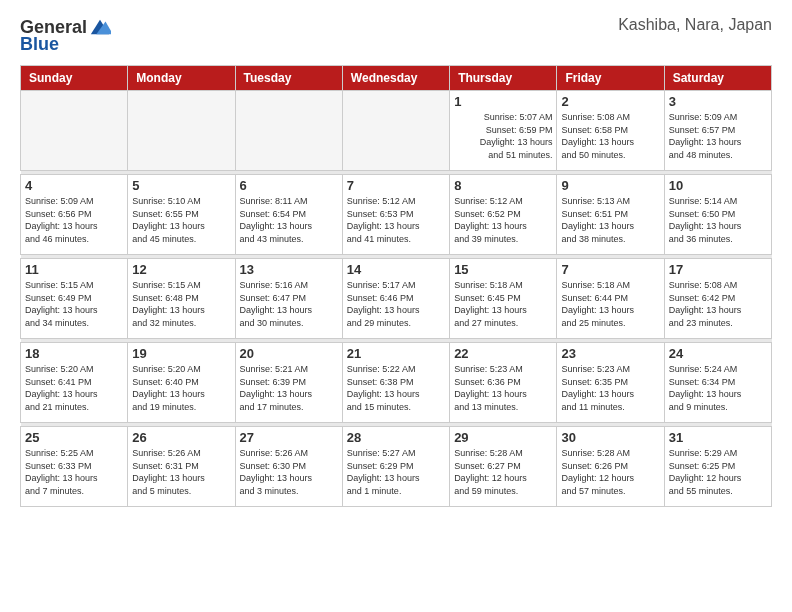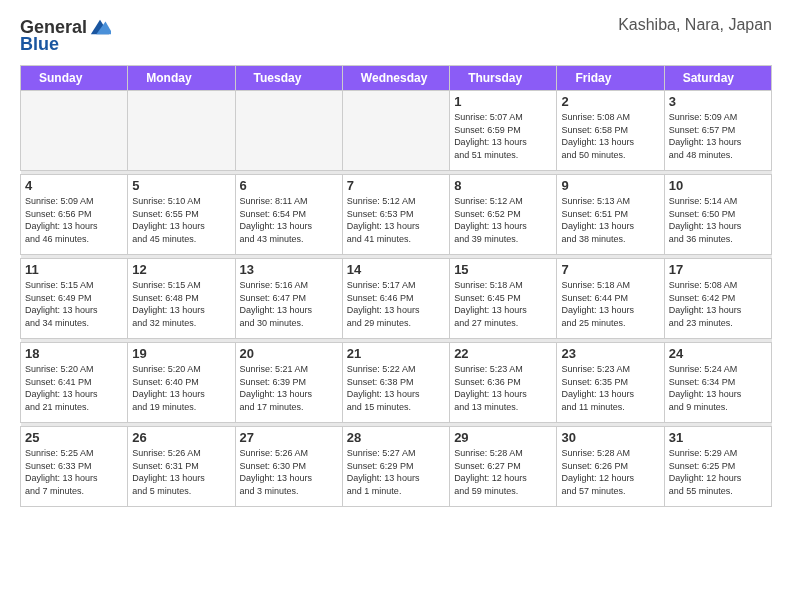--- a/index.html
+++ b/index.html
@@ -53,25 +53,25 @@
     .subtitle {
       font-size: 16px;
       color: #555;
     }
     .calendar {
       width: 100%;
       border-collapse: collapse;
       table-layout: fixed;
     }
     .calendar th {
-      background-color: #8b5cf6;
+      background-color: #b91c1c;
       color: white;
       font-size: 12px;
       font-weight: bold;
-      padding: 5px 18px;
+      padding: 5px 8px;
       text-align: left;
       border: 1px solid #ccc;
       margin-left: 8px;
     }
     .calendar td {
       border: 1px solid #ccc;
       vertical-align: top;
       padding: 3px 4px;
       font-size: 9.5px;
       color: #333;
@@ -134,21 +134,21 @@
       </tr>
     </thead>
     <tbody id="calendar-body">
     <tr>
           <td class="empty"></td>
           <td class="empty"></td>
           <td class="empty"></td>
           <td class="empty"></td>
           <td>
             <div class="day-number">1</div>
-            <div class="day-info" style="white-space: pre-line;">Sunrise: 5:07 AM
+            <div class="day-info" style="white-space: pre-line; text-align: right;">Sunrise: 5:07 AM
 Sunset: 6:59 PM
 Daylight: 13 hours
 and 51 minutes.</div>
           </td>
           <td>
             <div class="day-number">2</div>
             <div class="day-info" style="white-space: pre-line;">Sunrise: 5:08 AM
 Sunset: 6:58 PM
 Daylight: 13 hours
 and 50 minutes.</div>

